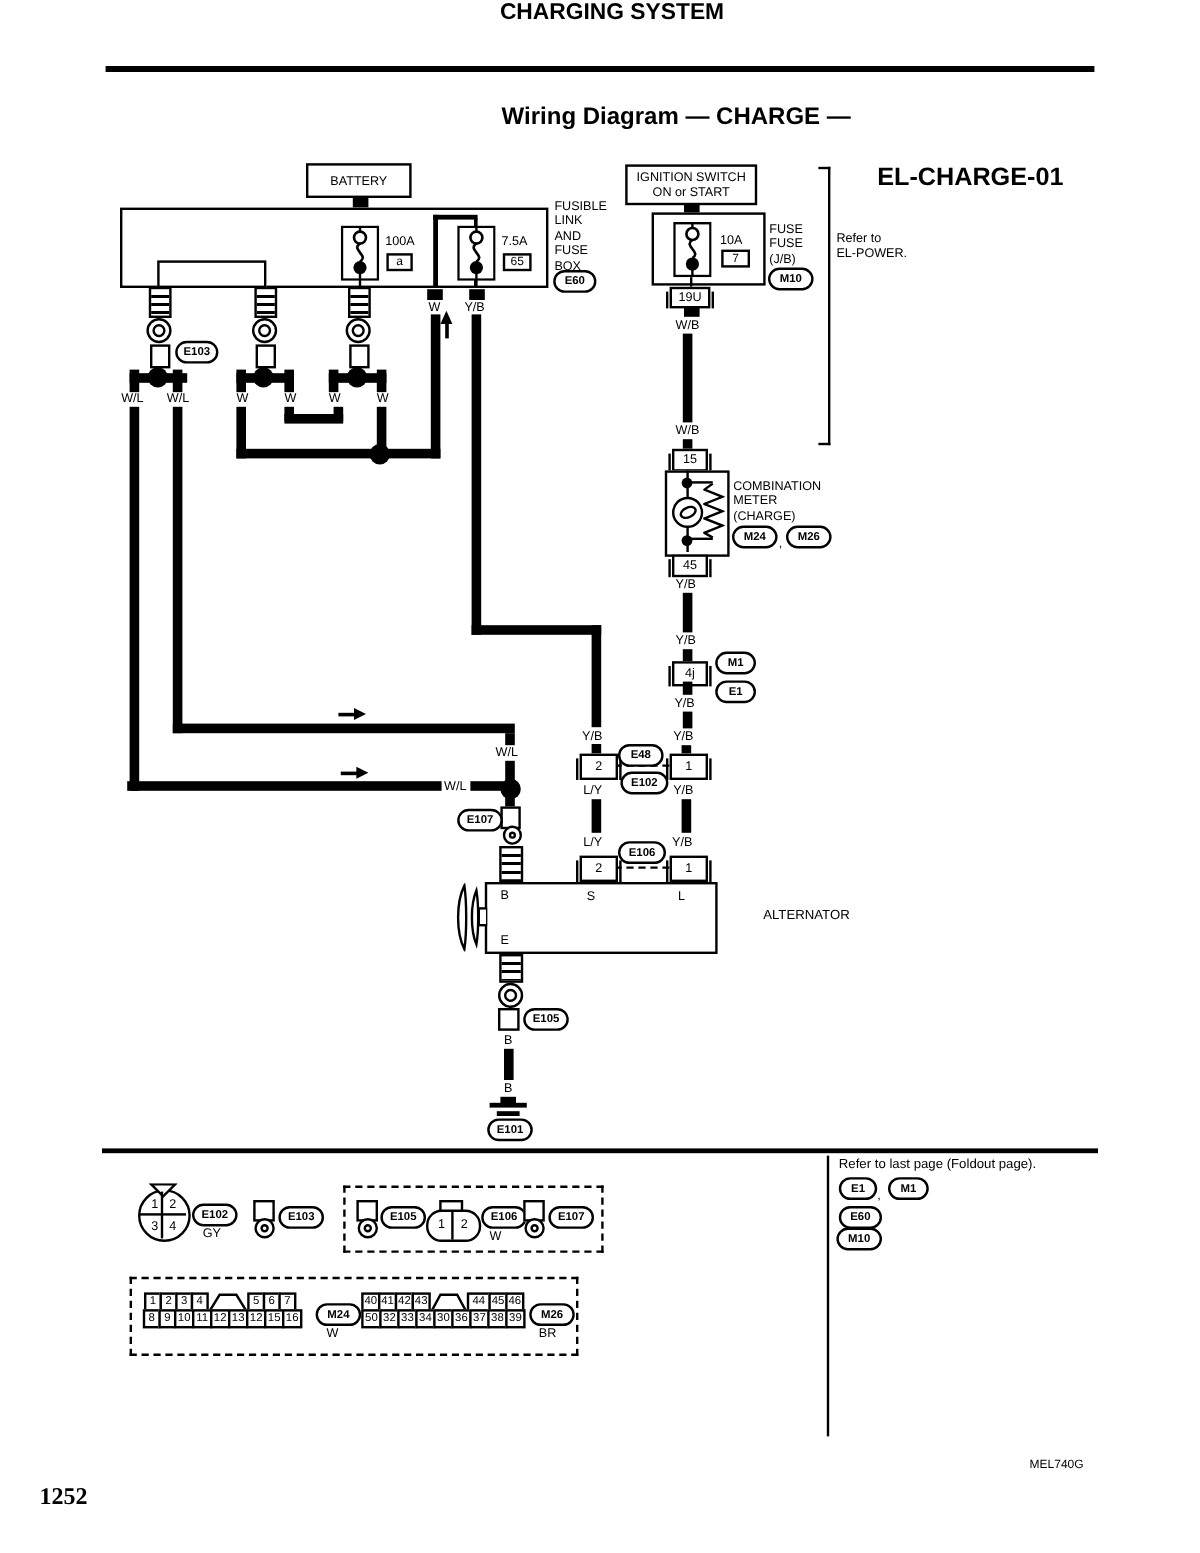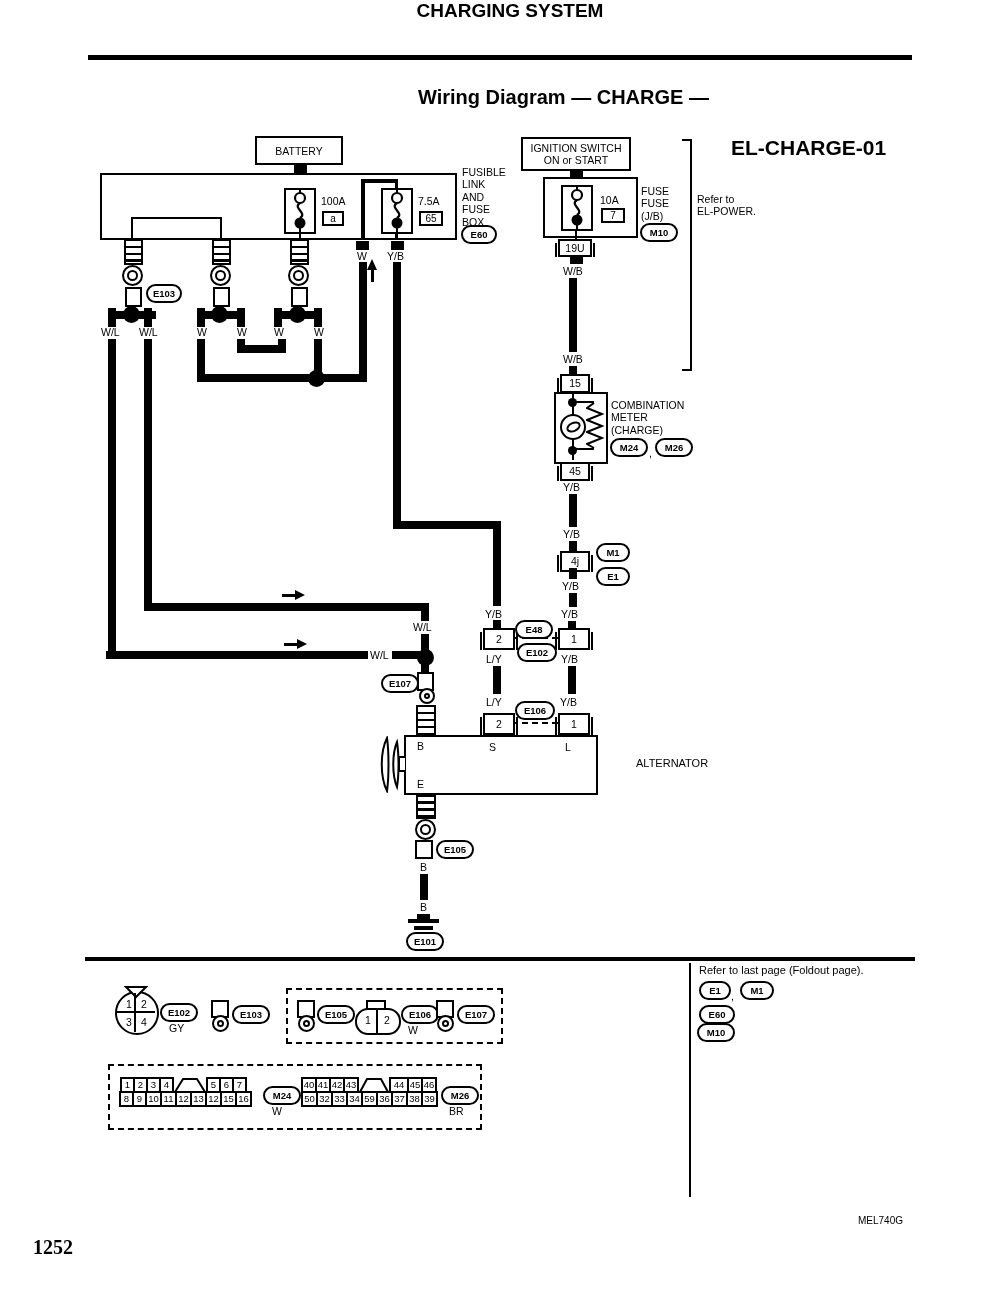--- a/index.html
+++ b/index.html
@@ -401,21 +401,21 @@
     </svg>
     <span class="cell" style="width:20px;margin-left:-2px">44</span>
     <span class="cell" style="width:16px">45</span>
     <span class="cell" style="width:16px">46</span>
   </div>
   <div class="cellrow" style="left:301px;top:1091px">
     <span class="cell" style="width:17px">50</span>
     <span class="cell" style="width:17px">32</span>
     <span class="cell" style="width:17px">33</span>
     <span class="cell" style="width:17px">34</span>
-    <span class="cell" style="width:17px">59</span>
+    <span class="cell" style="width:17px">30</span>
     <span class="cell" style="width:17px">36</span>
     <span class="cell" style="width:17px">37</span>
     <span class="cell" style="width:17px">38</span>
     <span class="cell" style="width:17px">39</span>
   </div>
   <div class="oval" style="left:441px;top:1086px;width:34px">M26</div>
   <div class="txt" style="left:449px;top:1105px">BR</div>
 
   <div class="txt" style="left:858px;top:1215px;font:10px 'Liberation Sans',sans-serif">MEL740G</div>
   <div class="txt" style="left:33px;top:1236px;font:bold 20px 'Liberation Serif',serif">1252</div>

